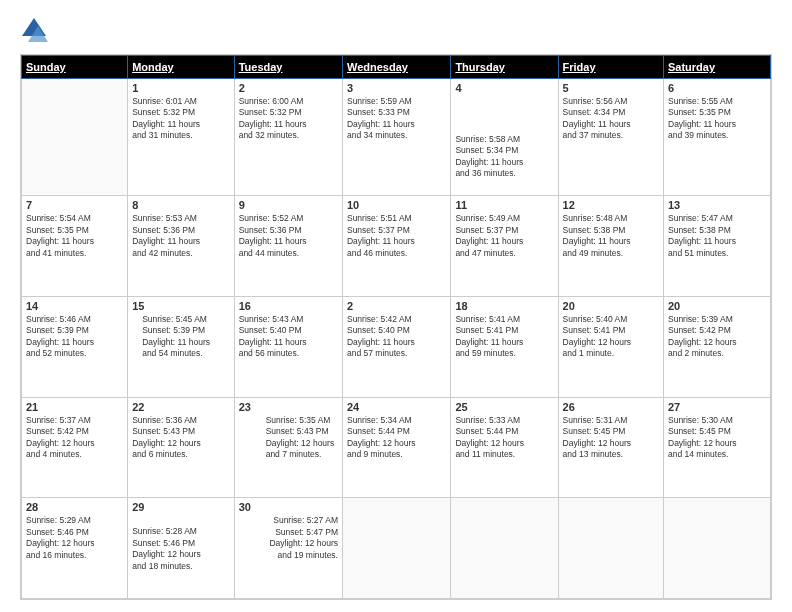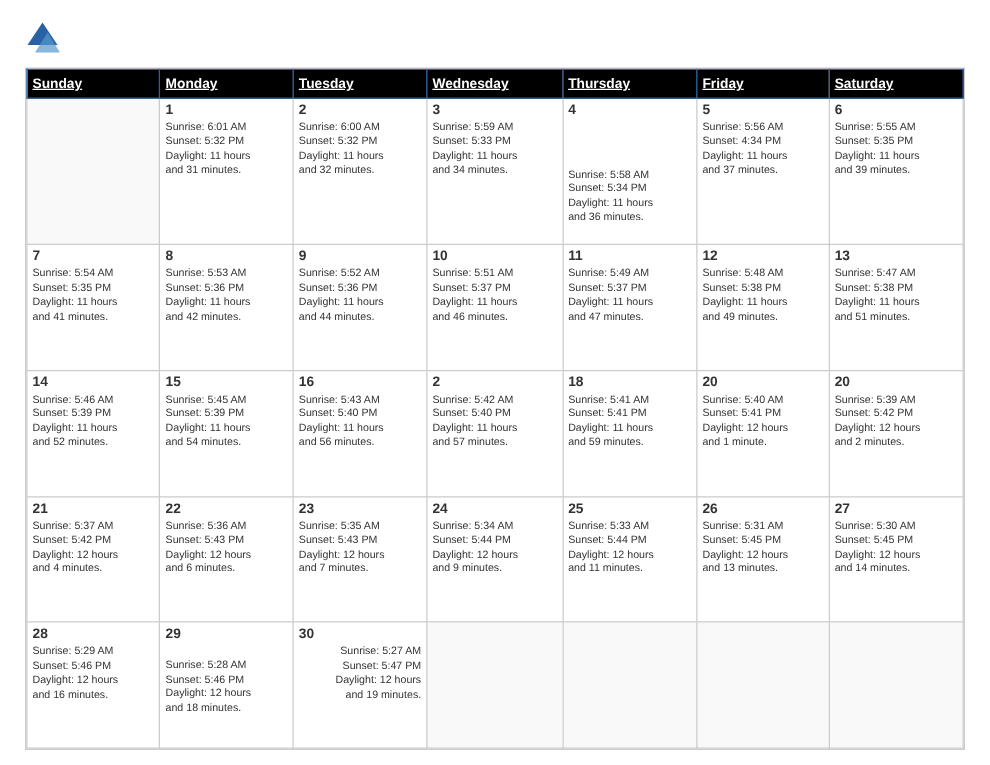--- a/index.html
+++ b/index.html
@@ -235,21 +235,21 @@
           <tr>
             <td>
               <span class="day-num">14</span>
               <div class="day-detail" style="white-space: pre-line;">Sunrise: 5:46 AM
 Sunset: 5:39 PM
 Daylight: 11 hours
 and 52 minutes.</div>
             </td>
             <td>
               <span class="day-num">15</span>
-              <div class="day-detail" style="white-space: pre-line;">Sunrise: 5:45 AM
+              <div class="day-detail" style="white-space: pre-line; margin-left: 10px;">Sunrise: 5:45 AM
 Sunset: 5:39 PM
 Daylight: 11 hours
 and 54 minutes.</div>
             </td>
             <td>
               <span class="day-num">16</span>
               <div class="day-detail" style="white-space: pre-line;">Sunrise: 5:43 AM
 Sunset: 5:40 PM
 Daylight: 11 hours
 and 56 minutes.</div>
@@ -293,21 +293,21 @@
             </td>
             <td>
               <span class="day-num">22</span>
               <div class="day-detail" style="white-space: pre-line;">Sunrise: 5:36 AM
 Sunset: 5:43 PM
 Daylight: 12 hours
 and 6 minutes.</div>
             </td>
             <td>
               <span class="day-num">23</span>
-              <div class="day-detail" style="white-space: pre-line;">Sunrise: 5:35 AM
+              <div class="day-detail" style="white-space: pre-line; margin-left: 27px;">Sunrise: 5:35 AM
 Sunset: 5:43 PM
 Daylight: 12 hours
 and 7 minutes.</div>
             </td>
             <td>
               <span class="day-num">24</span>
               <div class="day-detail" style="white-space: pre-line;">Sunrise: 5:34 AM
 Sunset: 5:44 PM
 Daylight: 12 hours
 and 9 minutes.</div>

